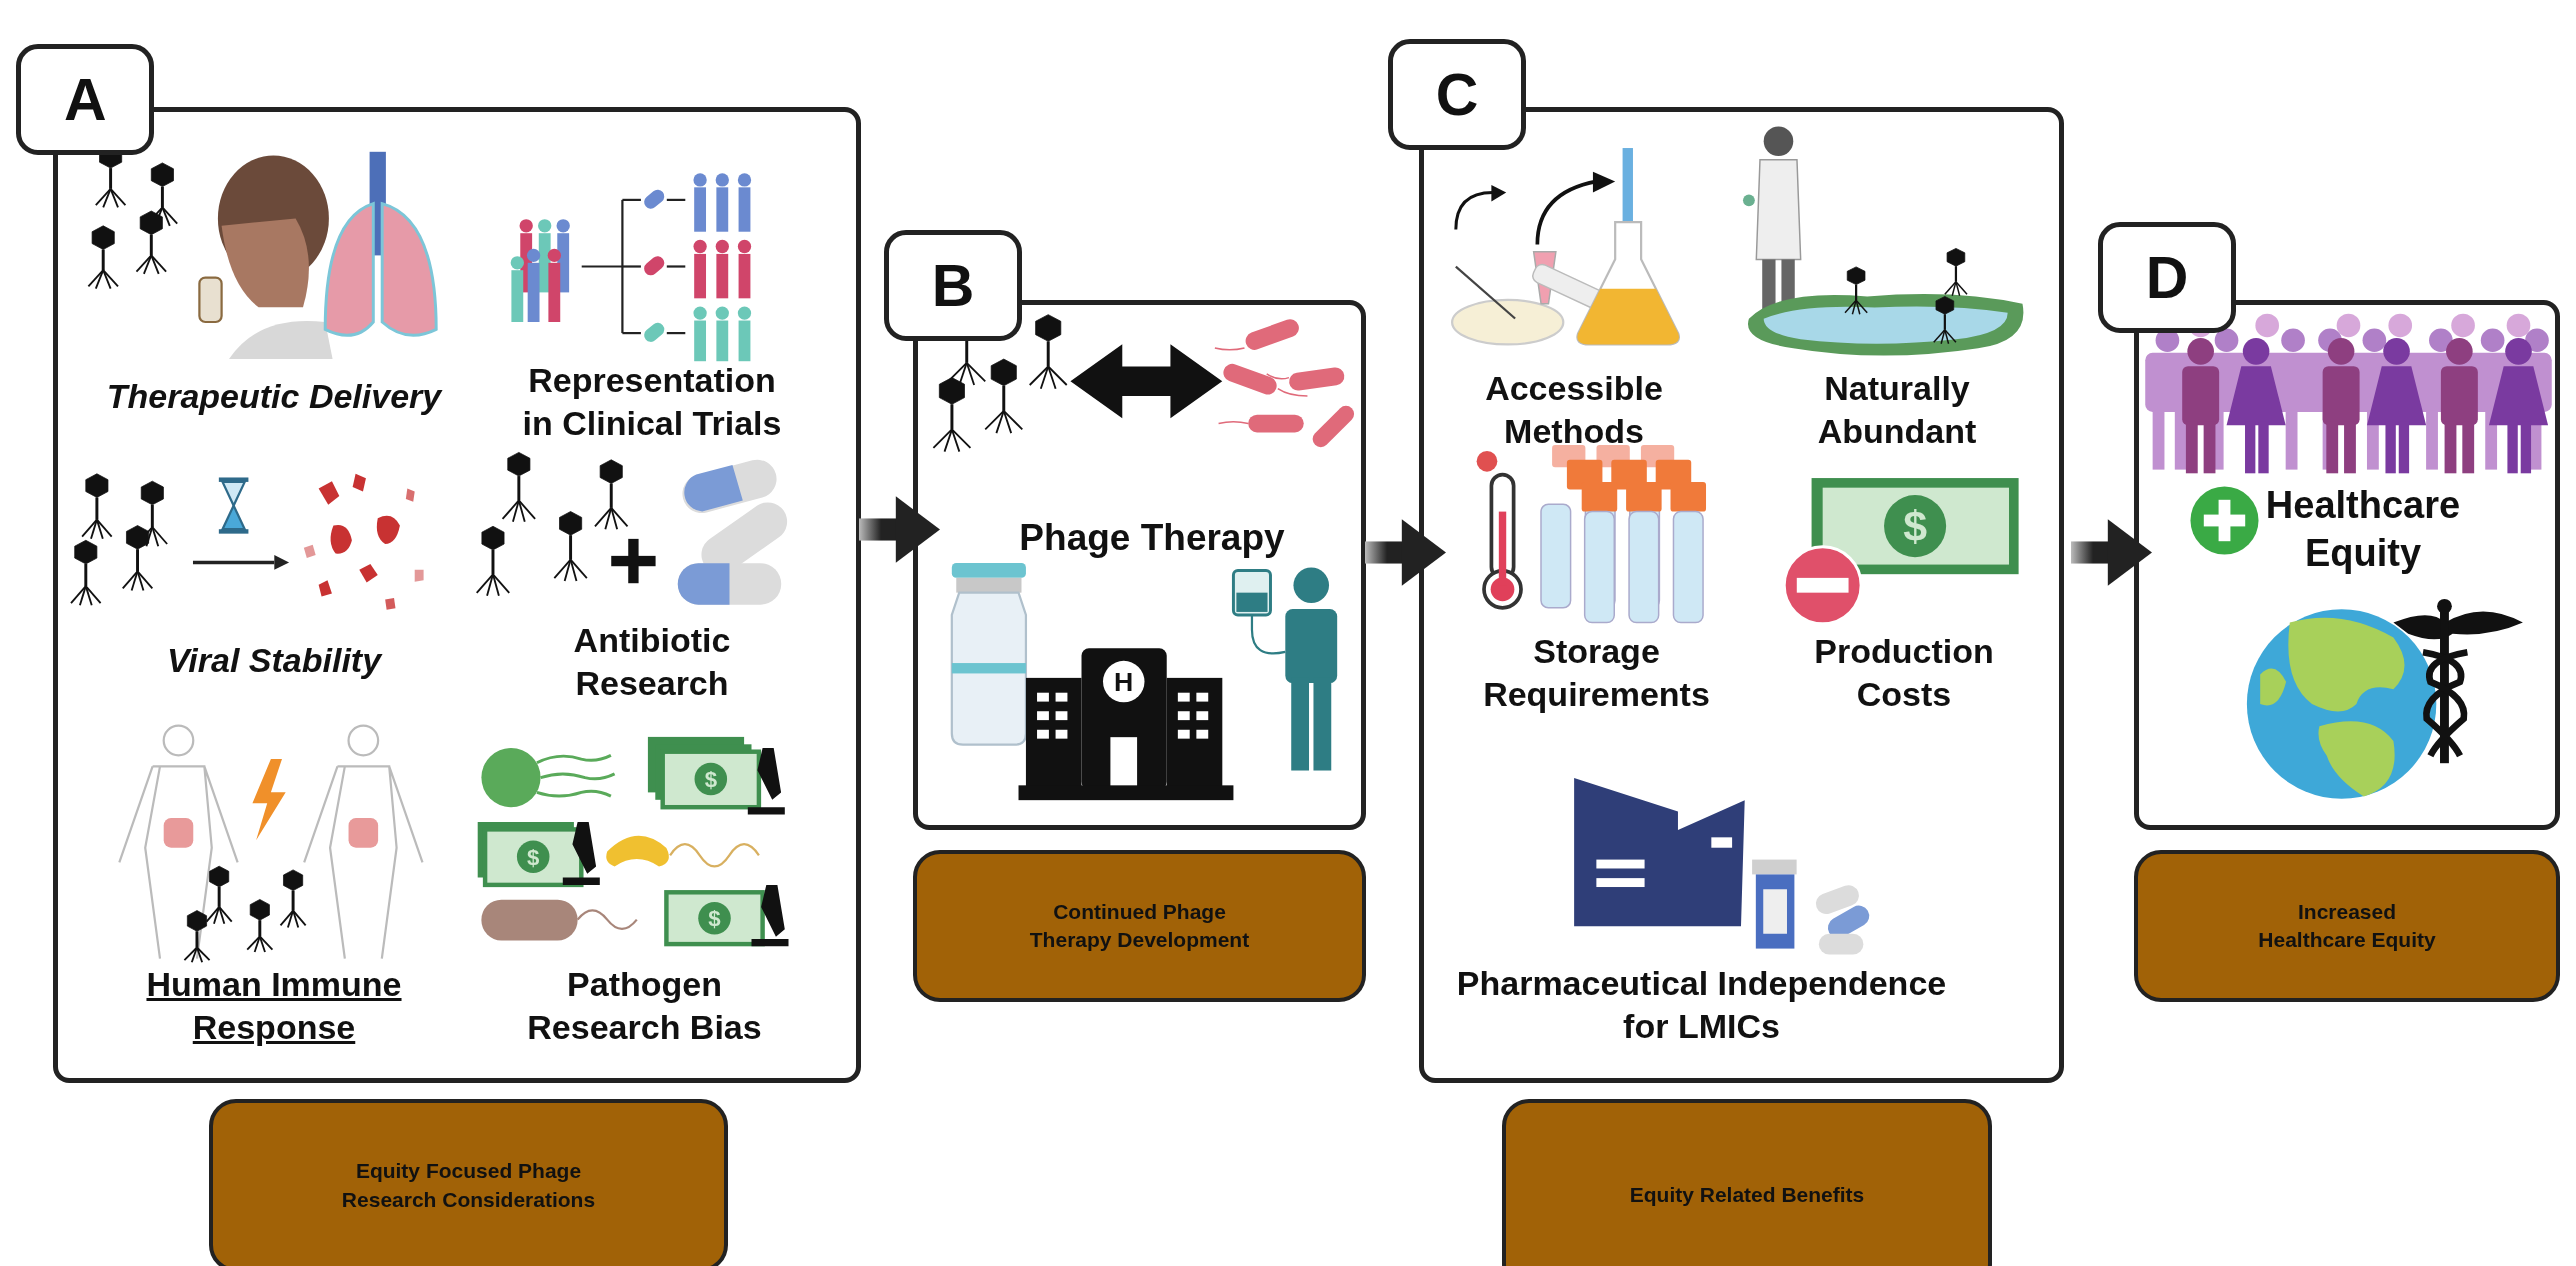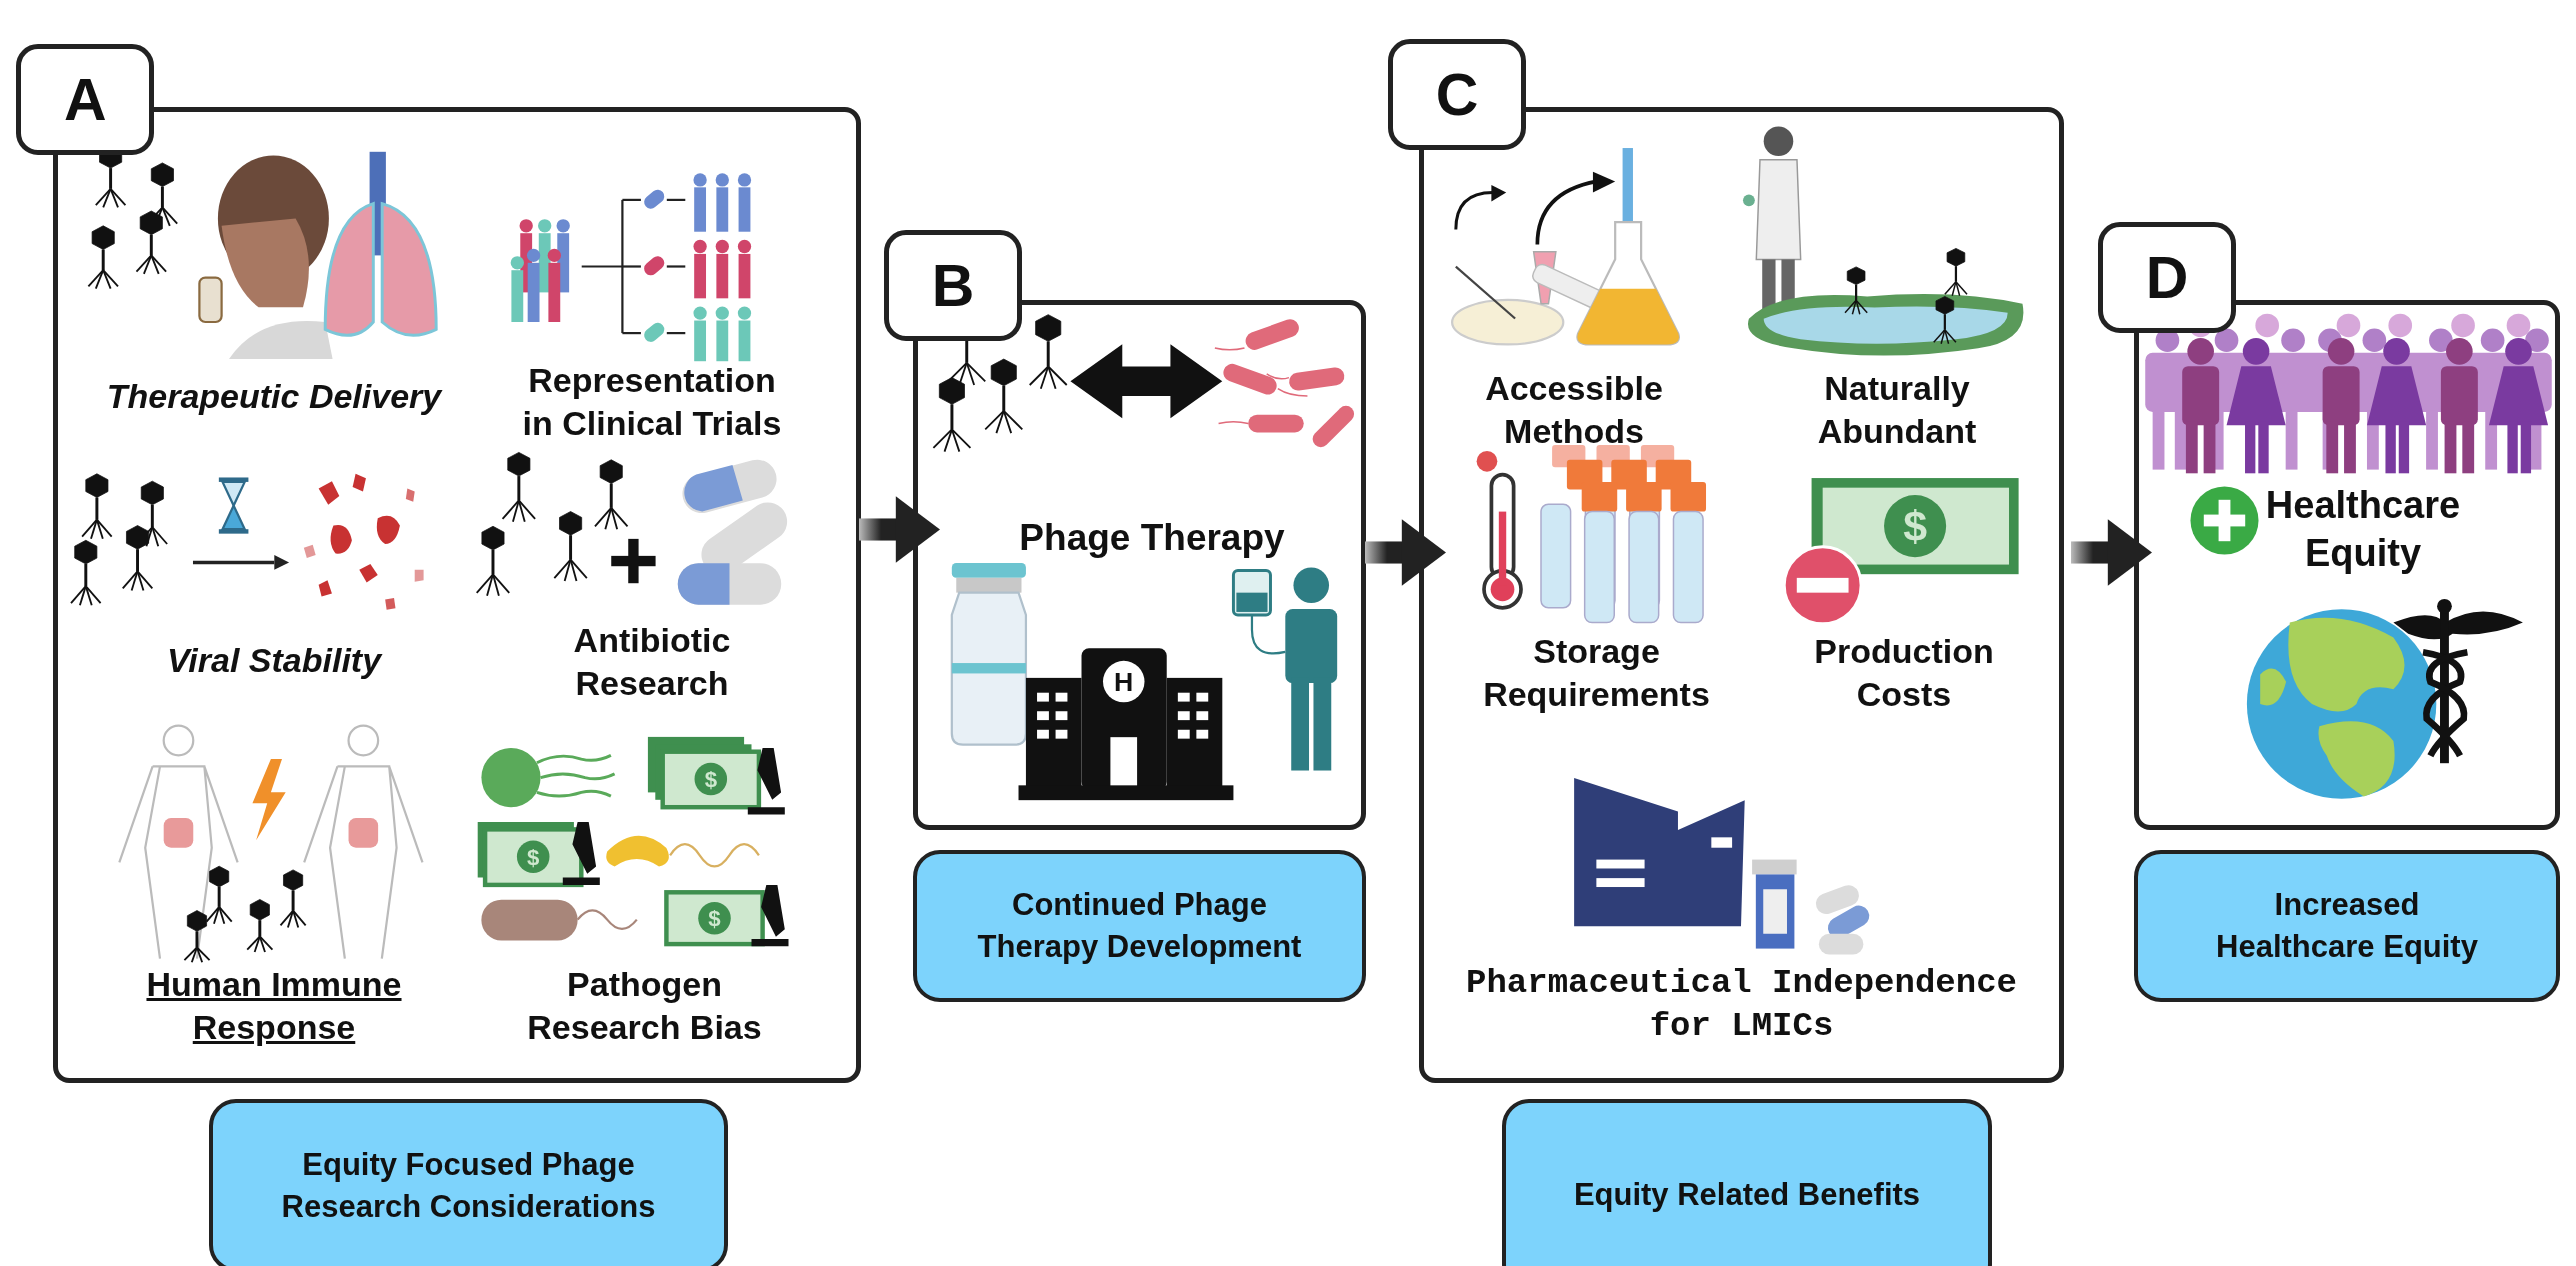--- a/index.html
+++ b/index.html
@@ -2,23 +2,23 @@
 <html style="font-size:12px"><head>
 <meta charset="utf-8">
 <style>
   html, body { margin:0; padding:0; background:#ffffff; }
   body { width:2576px; height:1267px; position:relative; overflow:hidden;
          font-family:"Liberation Sans", sans-serif; color:#111; }
   .abs { position:absolute; }
   .panel { position:absolute; border:5.2px solid #222; border-radius:16.3px; background:#fff; box-sizing:border-box; }
   .tab { position:absolute; border:5.2px solid #222; border-radius:22px; background:#fff; box-sizing:border-box;
          display:flex; align-items:center; justify-content:center; font-weight:bold; font-size:59px; z-index:3; }
-  .caption { position:absolute; border:4.4px solid #222; border-radius:27px; background:#7dd3fc; box-sizing:border-box;
+  .caption { position:absolute; border:4.4px solid #222; border-radius:27px; background:#a16207; box-sizing:border-box;
          display:flex; align-items:center; justify-content:center; text-align:center;
-         font-weight:bold; font-size:31px; line-height:1.35; white-space:pre-line; }
+         font-weight:bold; font-size:21px; line-height:1.35; white-space:pre-line; }
   .lbl { position:absolute; font-weight:bold; font-size:34px; line-height:1.25; text-align:center; white-space:pre-line; }
   .arrow { position:absolute; z-index:4; }
   svg { display:block; overflow:visible; }
 </style>
 </head>
 <body>
 
 <div class="panel" style="left:53px; top:107px; width:808px; height:976px;"></div>
 <div class="tab" style="left:16.3px; top:44px; width:138px; height:111px;">A</div>
 
@@ -595,21 +595,21 @@
       <rect x="260" y="130" width="52" height="100" fill="#4a6ec0"></rect>
         <rect x="270" y="150" width="32" height="60" fill="#eee"></rect>
     </g>
     <g>
       <rect x="340" y="150" width="60" height="28" rx="14" fill="#dcdcdc" transform="rotate(-20 370 164)"></rect>
       <rect x="355" y="180" width="60" height="28" rx="14" fill="#7b9bd6" transform="rotate(-30 385 194)"></rect>
       <rect x="345" y="210" width="60" height="28" rx="14" fill="#dcdcdc"></rect>
     </g>
   </svg>
 </div>
-<div class="lbl" style="left:1460px; top:962px; width:563px;font-family:Liberation Mono, monospace;">Pharmaceutical Independence
+<div class="lbl" style="left:1420px; top:962px; width:563px;">Pharmaceutical Independence
 for LMICs</div>
 
 <div class="caption" style="left:1502px; top:1099px; width:490px; height:192px;">Equity Related Benefits</div>
 
 <div class="arrow" style="left:2071px; top:519px;">
   <svg width="81" height="67" viewBox="0 0 110 90">
       <defs>
         <linearGradient id="gc" x1="0" x2="1">
           <stop offset="0" stop-color="#bbb"></stop>
           <stop offset="0.5" stop-color="#222"></stop>

